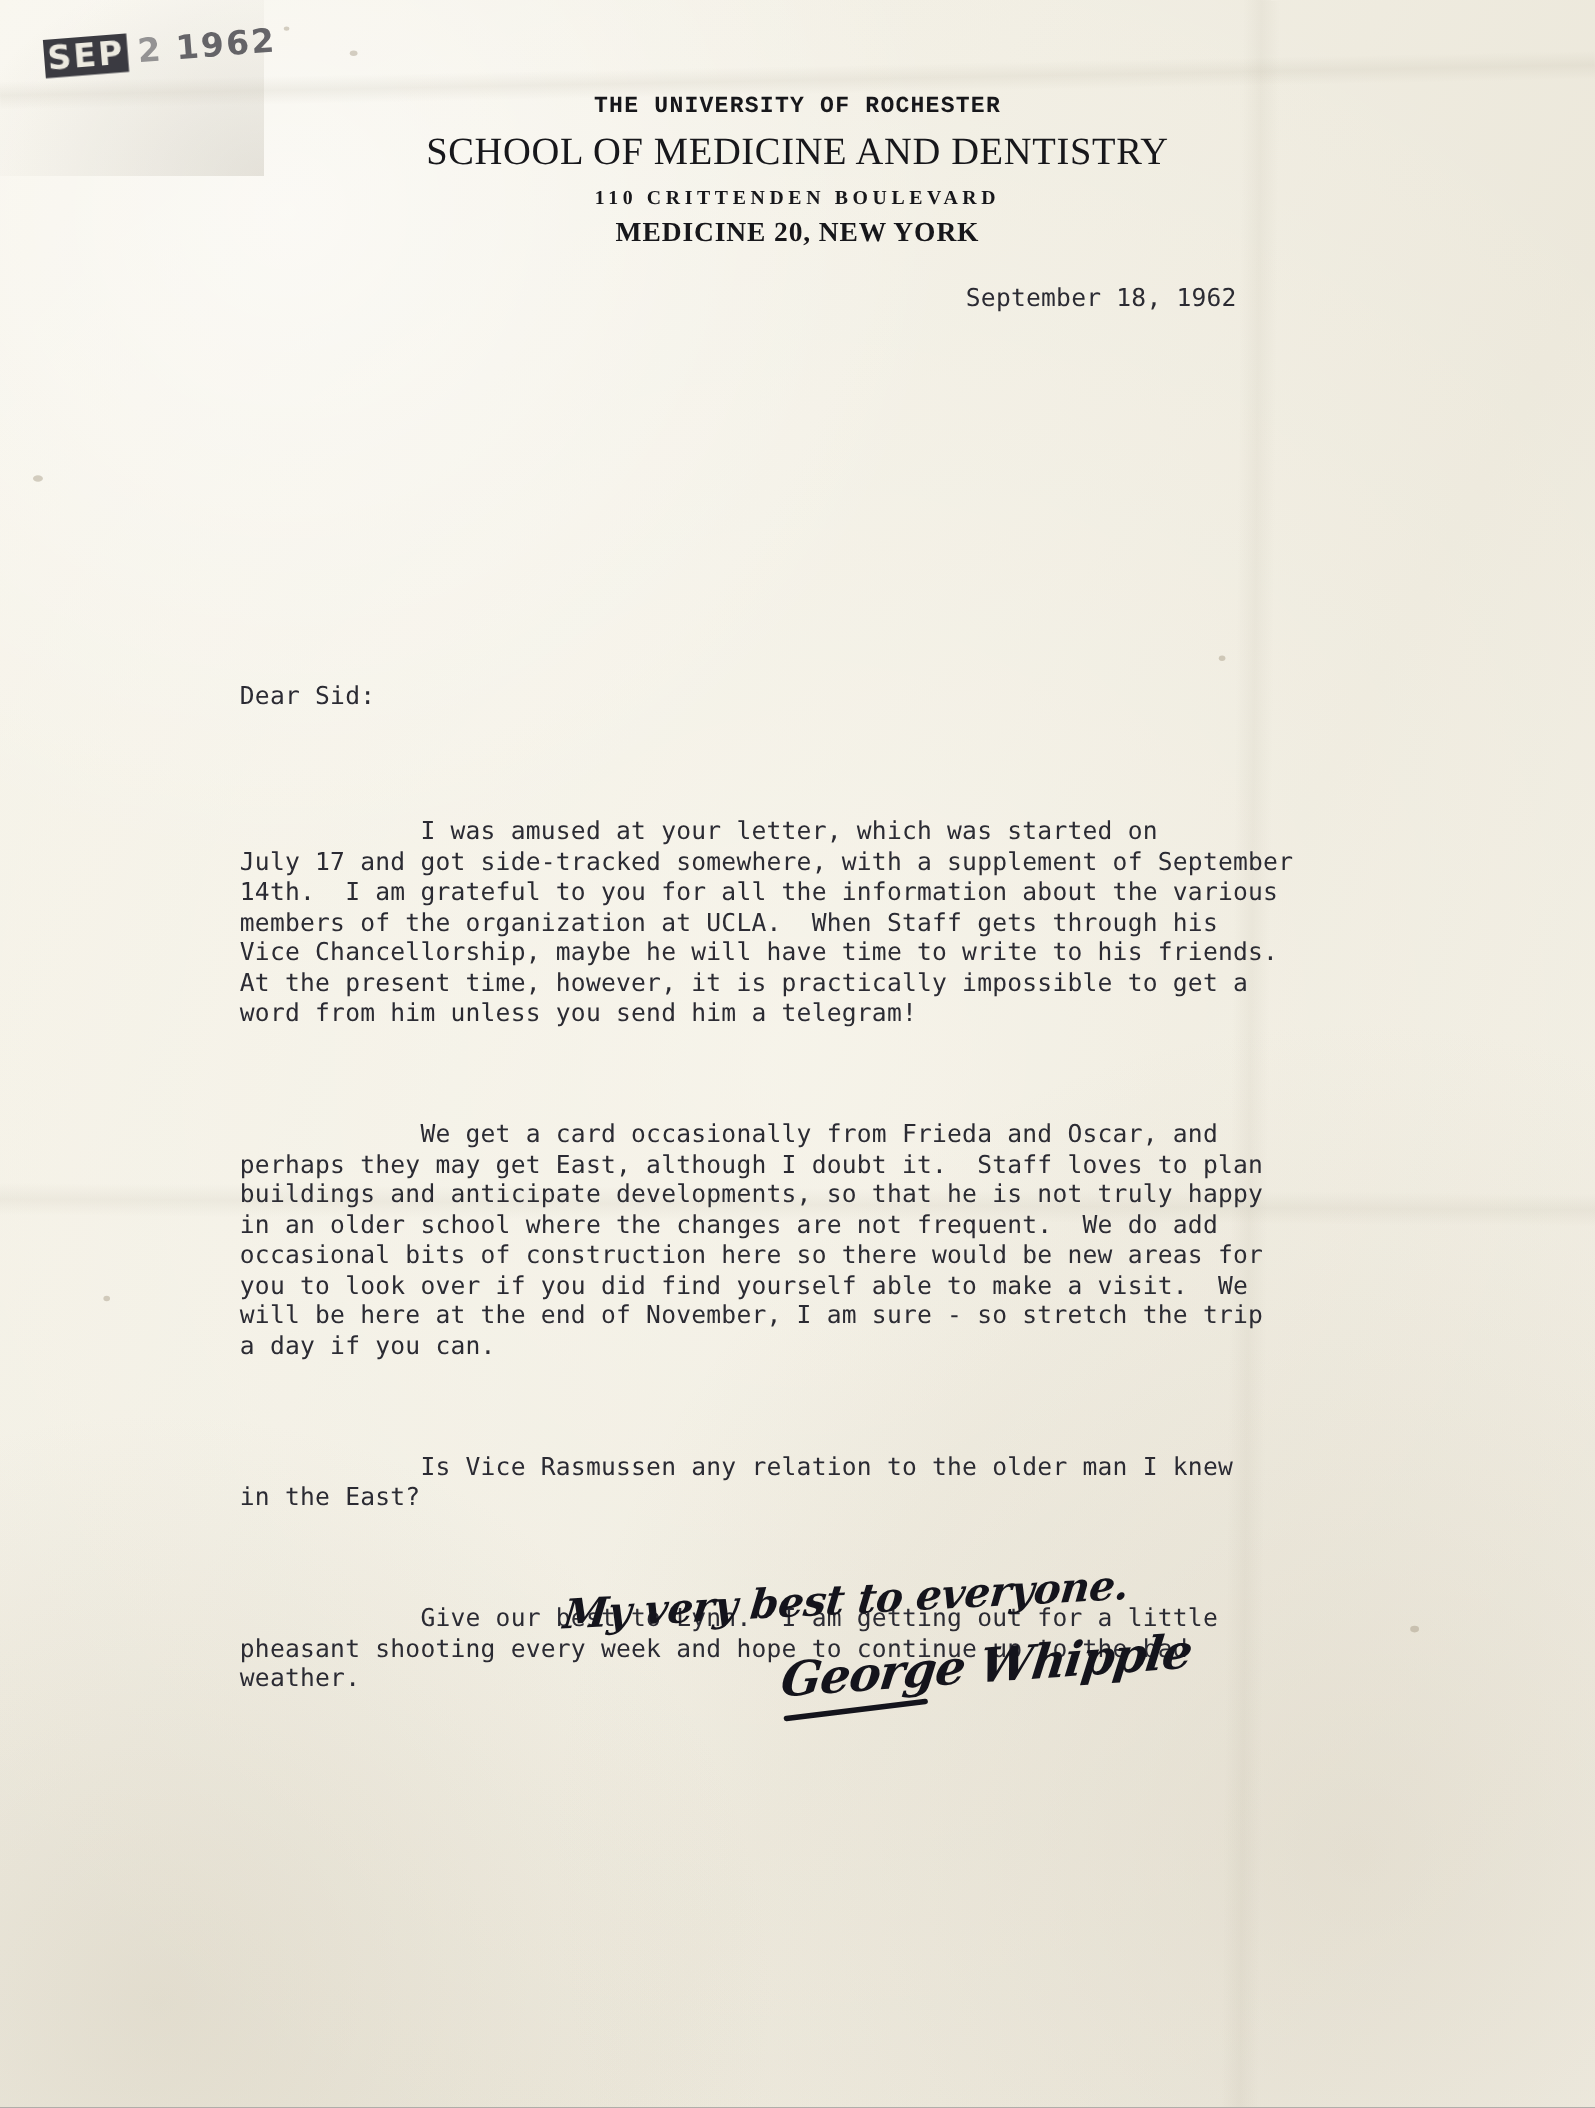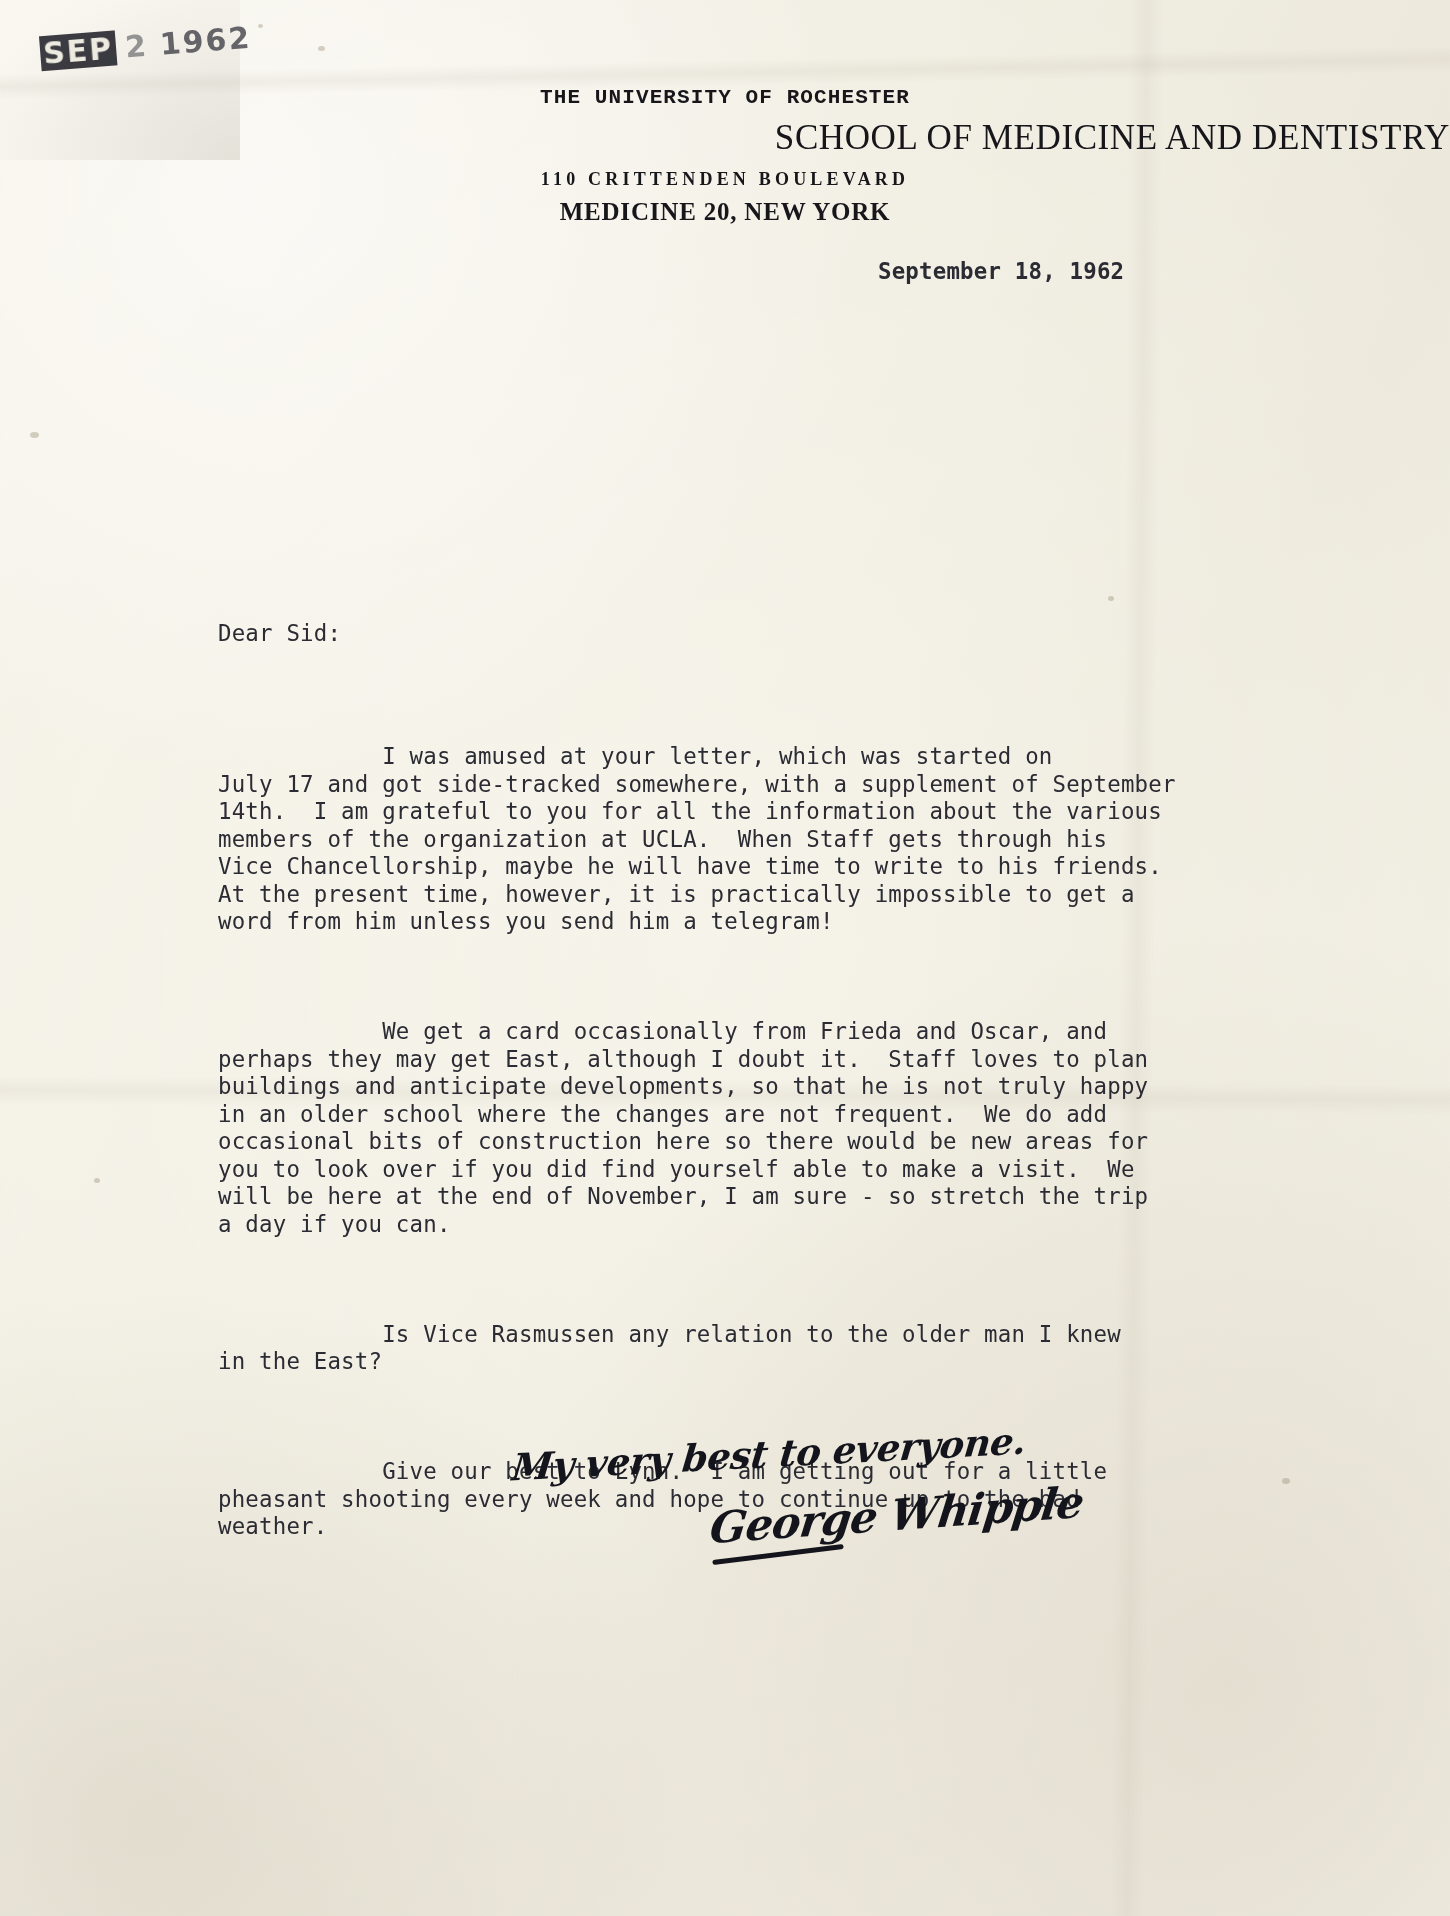--- a/index.html
+++ b/index.html
@@ -97,21 +97,20 @@
     font-size: 21px;
     letter-spacing: 1.1px;
     line-height: 1.1;
   }
   .lh-line2 {
     font-family: "Liberation Serif", serif;
     font-size: 35px;
     letter-spacing: 0.6px;
     margin-top: 10px;
     line-height: 1.1;
-    text-align: right;
   }
   .lh-line3 {
     font-family: "Liberation Serif", serif;
     font-weight: bold;
     font-size: 18px;
     letter-spacing: 4.2px;
     margin-top: 12px;
     line-height: 1.1;
   }
   .lh-line4 {
@@ -129,21 +128,20 @@
     font-size: 22.4px;
     line-height: 27.5px;
     color: #2b2b33;
     white-space: pre;
     letter-spacing: 0.2px;
   }
   .date-line {
     position: absolute;
     left: 878px;
     top: 258px;
-    font-weight: bold;
   }
   .address-block {
     position: absolute;
     left: 218px;
     top: 448px;
   }
   .salutation {
     position: absolute;
     left: 218px;
     top: 620px;

